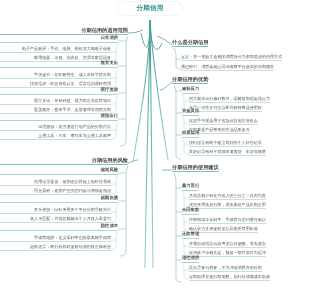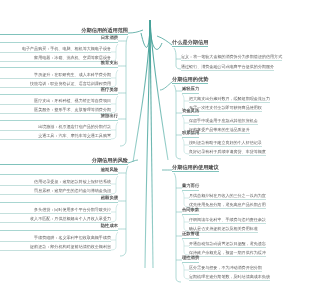--- a/index.html
+++ b/index.html
@@ -139,20 +139,21 @@
     <path d="M182,191 C184,193 184,195 184,197 L184,204 C184,206 186,207 189,207" stroke="#b6dcd8" stroke-width="0.6" fill="none"></path>
     <path d="M184,198 C186,198 187,198 189,198" stroke="#b6dcd8" stroke-width="0.6" fill="none"></path>
     <path d="M182,215 C184,217 184,219 184,221 L184,228 C184,230 186,231 189,231" stroke="#b6dcd8" stroke-width="0.6" fill="none"></path>
     <path d="M184,222 C186,222 187,222 189,222" stroke="#b6dcd8" stroke-width="0.6" fill="none"></path>
     <path d="M182,239 C184,241 184,243 184,245 L184,252 C184,254 186,255 189,255" stroke="#b6dcd8" stroke-width="0.6" fill="none"></path>
     <path d="M184,246 C186,246 187,246 189,246" stroke="#b6dcd8" stroke-width="0.6" fill="none"></path>
     <path d="M182,263 C184,265 184,267 184,269 L184,276 C184,278 186,279 189,279" stroke="#b6dcd8" stroke-width="0.6" fill="none"></path>
     <path d="M184,270 C186,270 187,270 189,270" stroke="#b6dcd8" stroke-width="0.6" fill="none"></path>
   </svg>
 
+  <div class="root-node">分期信用</div>
 
   <div class="node h1-node left" style="left:0;top:28px;width:128px;">分期信用的适用范围</div>
 
   <div class="node h2-node left" style="left:0;top:36px;width:118px;">日常消费</div>
   <div class="node leaf-node left" style="left:0;top:47px;width:111px;">电子产品购买：手机、电脑、相机等大额电子设备</div>
   <div class="node leaf-node left" style="left:0;top:56px;width:111px;">家用电器：冰箱、洗衣机、空调等家居设备</div>
 
   <div class="node h2-node left" style="left:0;top:61px;width:118px;">教育支出</div>
   <div class="node leaf-node left" style="left:0;top:73px;width:111px;">学历提升：在职研究生、成人本科学费分期</div>
   <div class="node leaf-node left" style="left:0;top:82px;width:111px;">技能培训：职业资格认证、语言培训课程费用</div>

